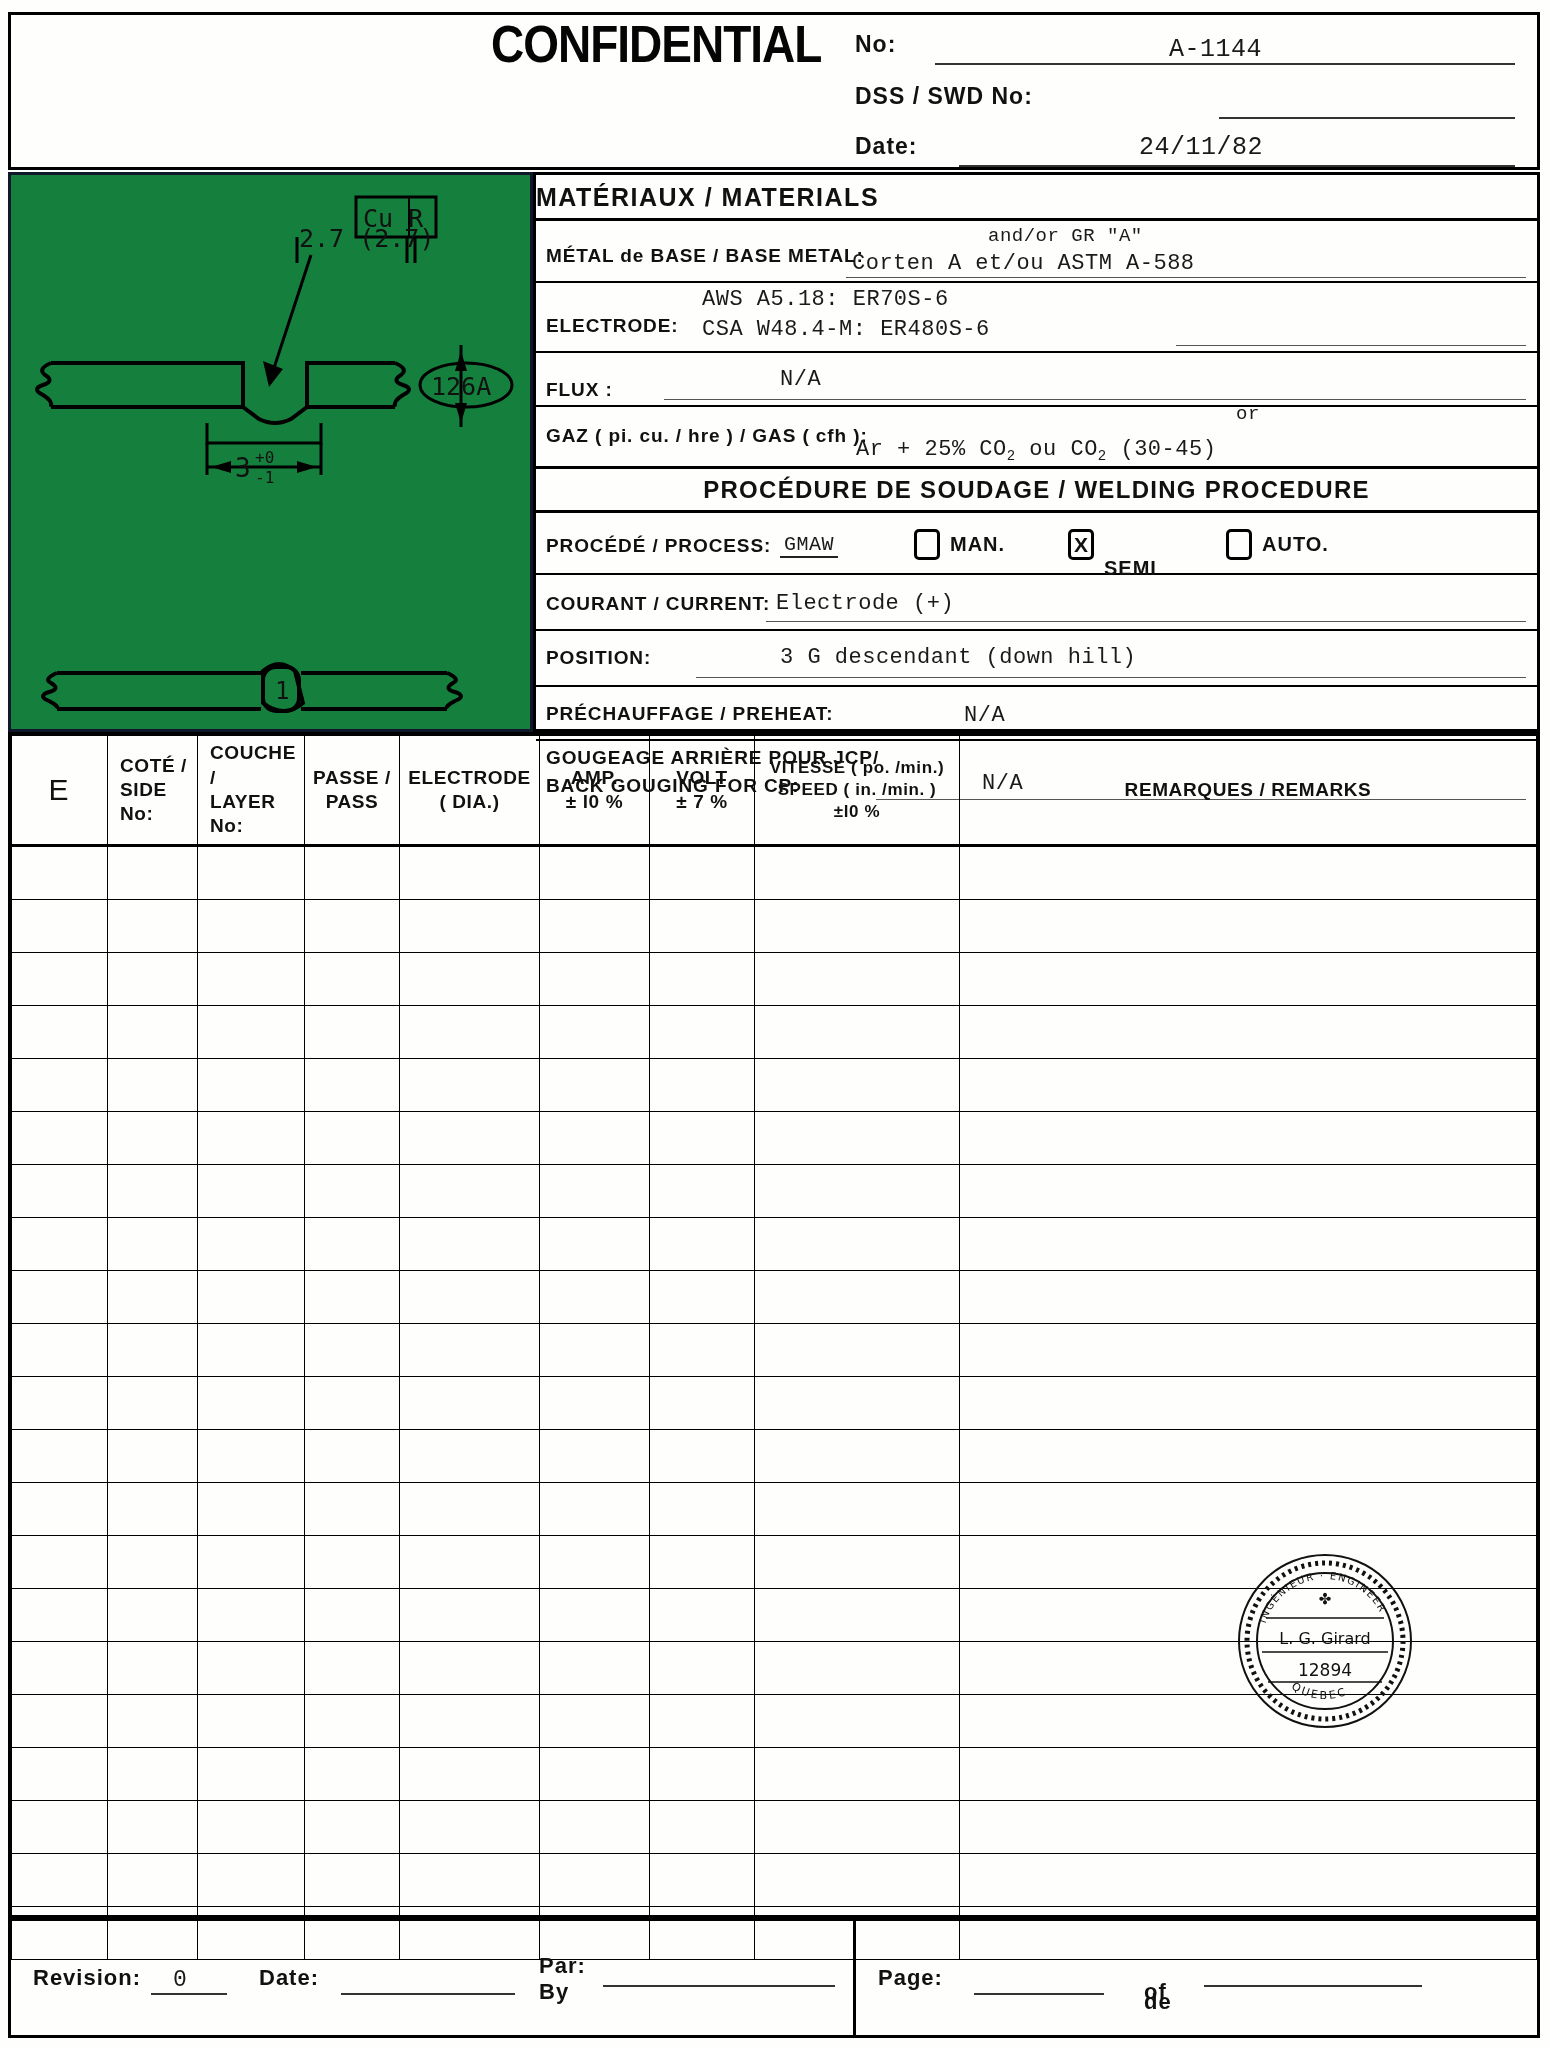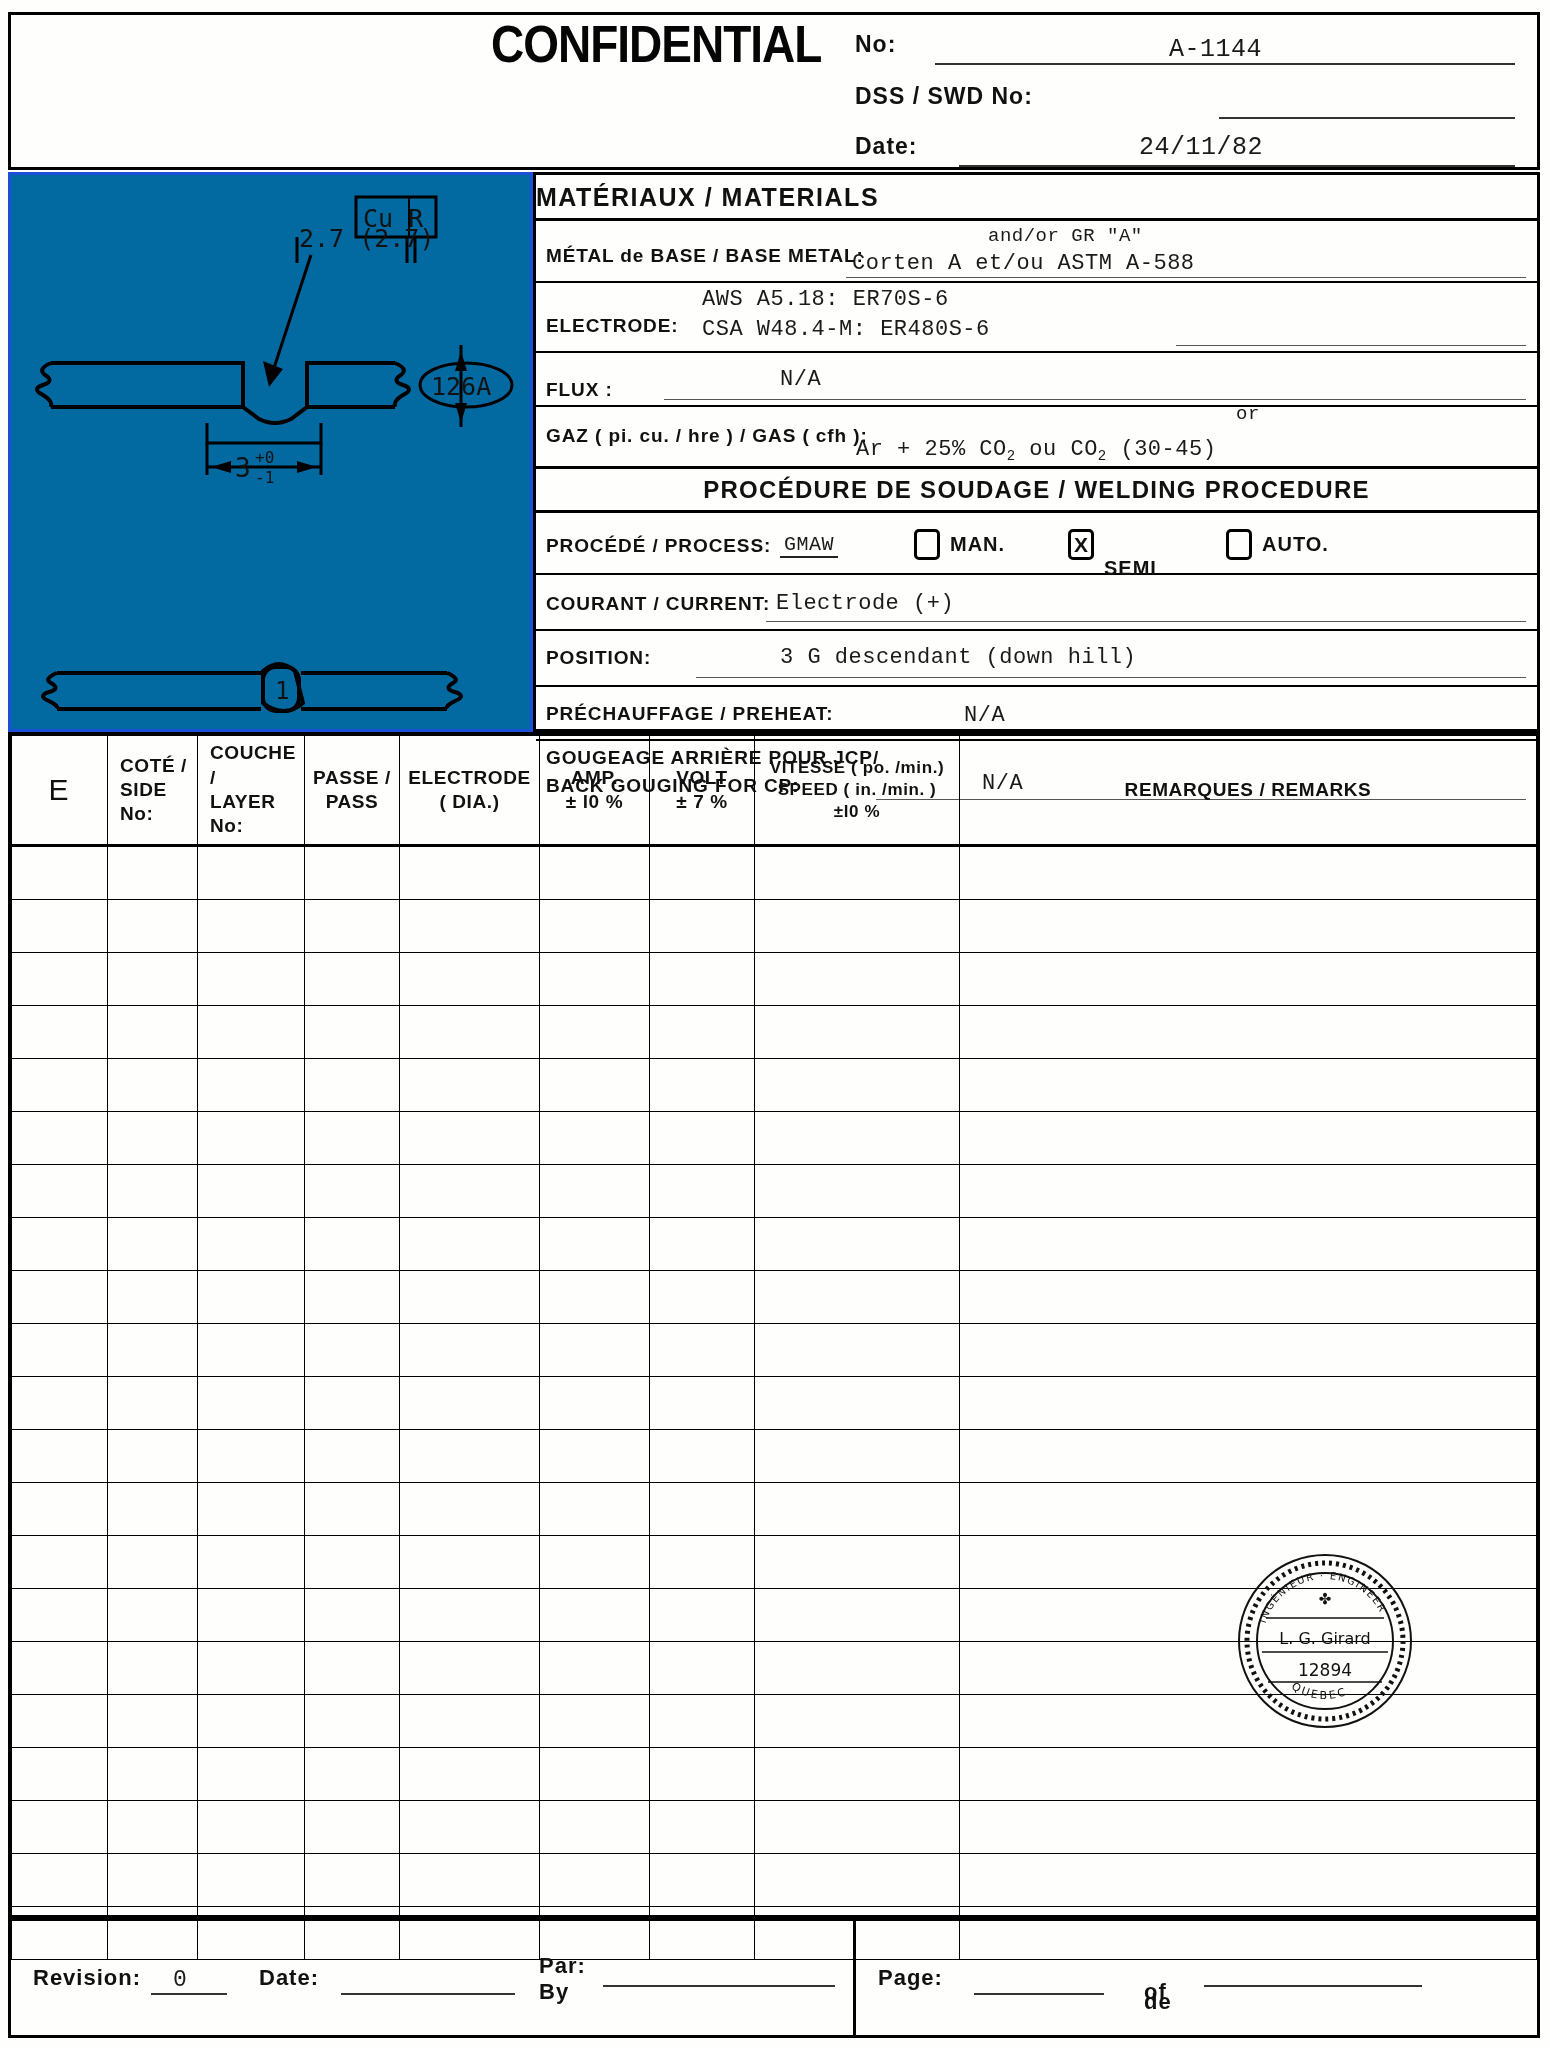--- a/index.html
+++ b/index.html
@@ -68,21 +68,21 @@
   .hr-line{
     position:absolute;border-bottom:2px solid #333;
   }
   .hr-val{
     position:absolute;font-size:25px;
   }
 
   
   .diagram{
     position:absolute;left:8px;top:172px;width:525px;height:560px;
-    border:3px solid #1d4ed8;box-sizing:border-box;background:#0369a1;
+    border:3px solid #0f172a;box-sizing:border-box;background:#15803d;
   }
 
   
   .spec{
     position:absolute;left:533px;top:172px;width:1007px;height:560px;
     border:3px solid #000;box-sizing:border-box;
   }
   .spec-title{
     position:absolute;left:0;top:0;width:100%;height:46px;
     border-bottom:3px solid #000;box-sizing:border-box;

